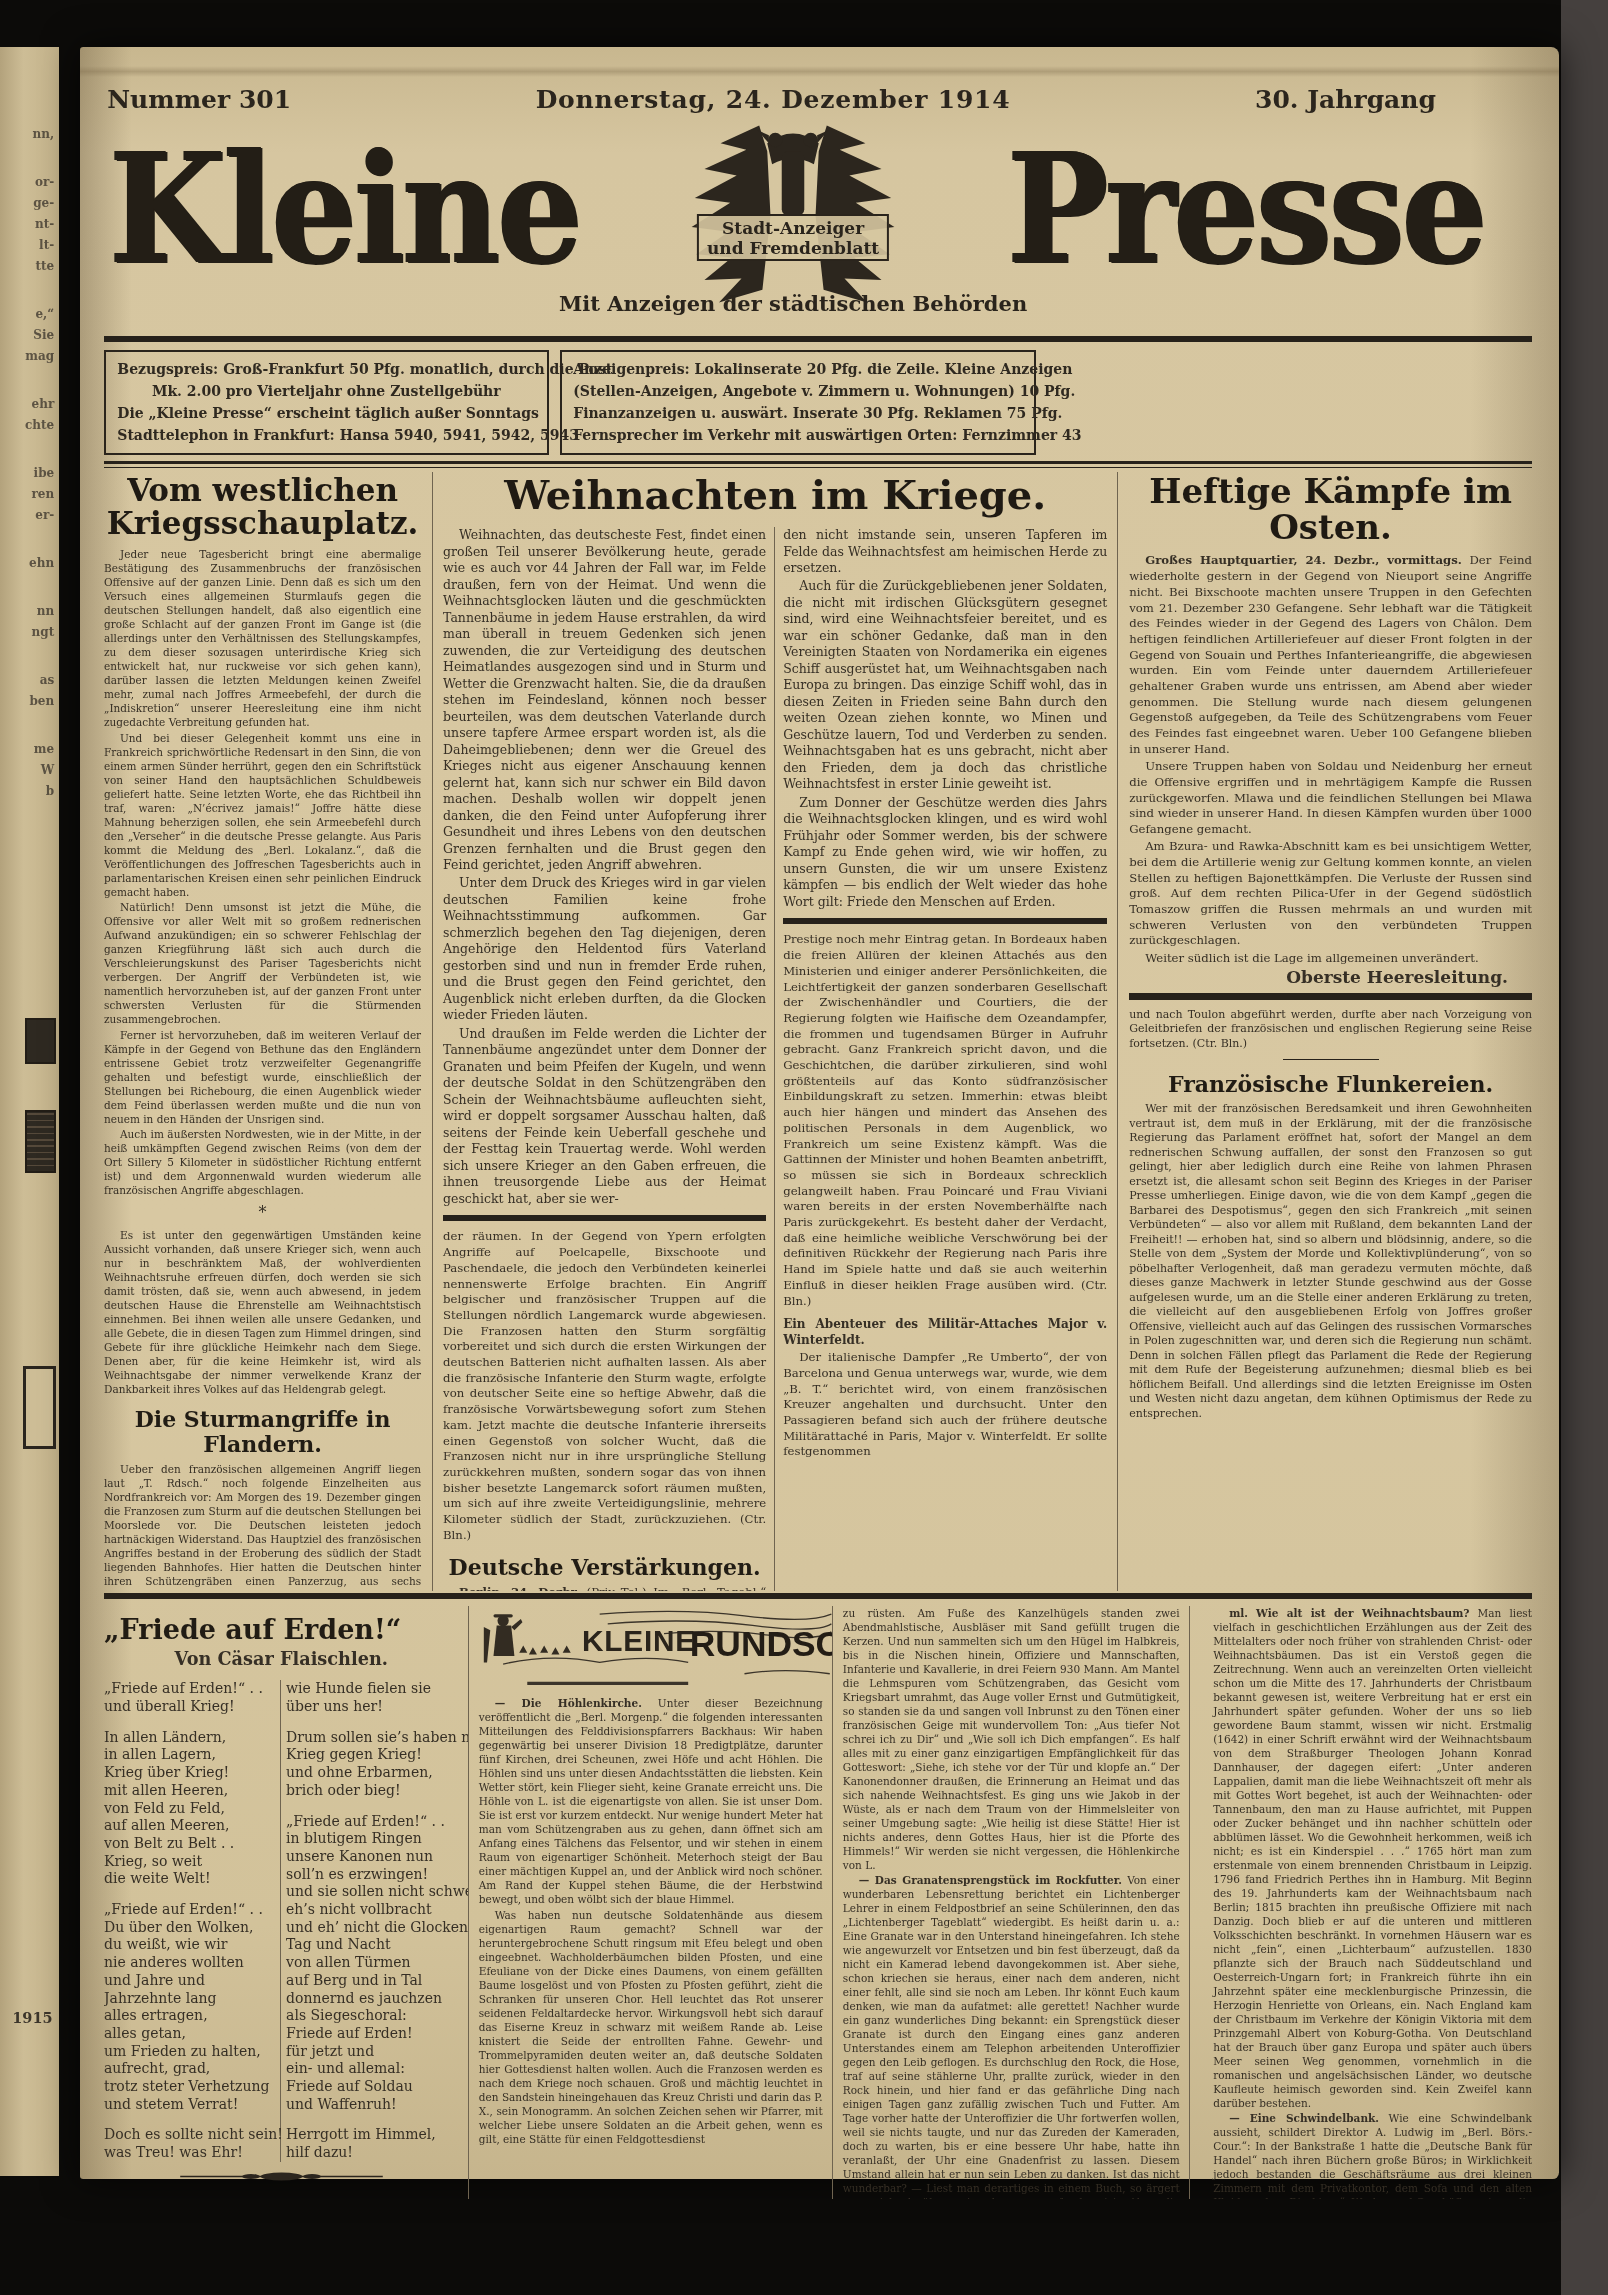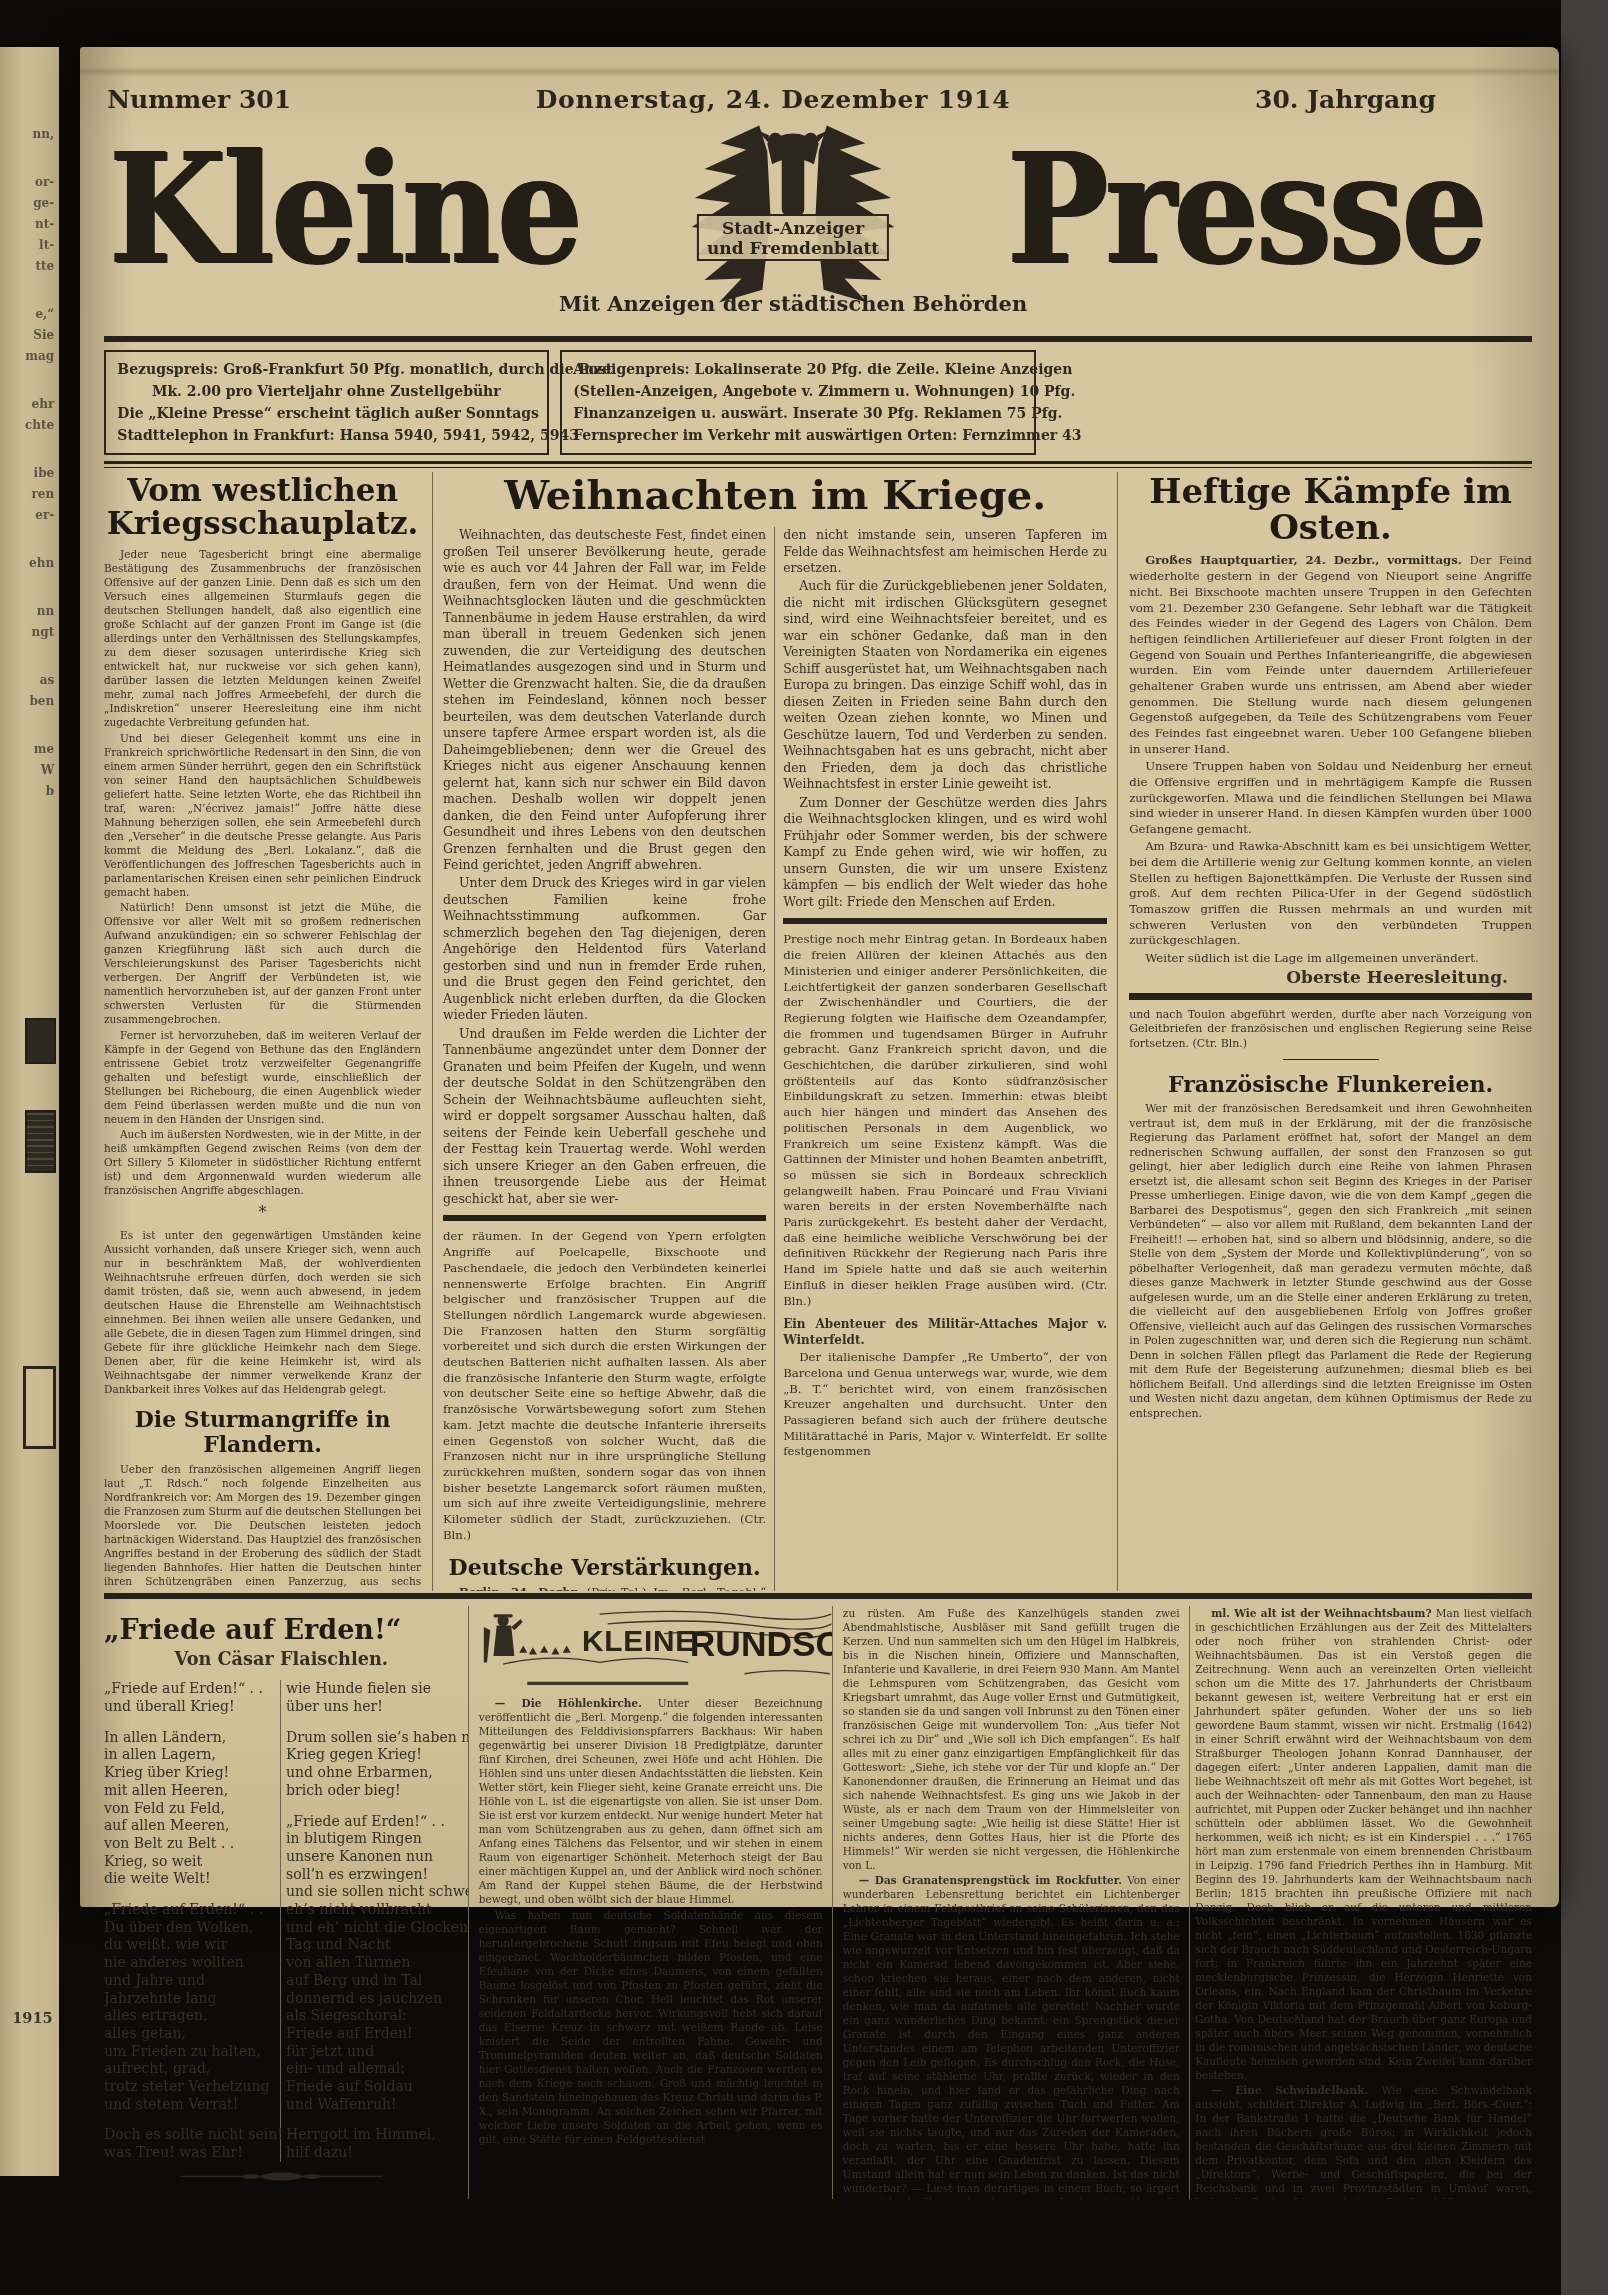--- a/index.html
+++ b/index.html
@@ -14,21 +14,21 @@
   .margin-frags .ln{white-space:nowrap;}
   .margin-frags .ln.gap{height:27px;}
   .margin-blob{position:absolute;right:3.2px;width:27px;background:#2e2921;border:2.4px solid #221d16;}
   .blob1{top:971px;height:42px;}
   .blob2{top:1063px;height:59px;background:repeating-linear-gradient(0deg,#2e2921 0 4.8px,#55493a 4.8px 6.4px);}
   .blob3{top:1319px;height:77px;background:#cdbd96;border:3.2px solid #2a251e;}
   .margin-year{position:absolute;right:6.4px;top:1962px;font-weight:bold;font-size:14.5px;color:#3c352b;}
   .gutter{position:absolute;left:59px;top:47px;width:21px;height:2129px;
           background:linear-gradient(90deg,#6a5b41,#3a3ứ26 0,#55482f 30%,#8d7c5c 70%,#b5a47e);}
   
-  .page{position:absolute;left:80px;top:47px;width:1479px;height:1860px;box-sizing:border-box;
+  .page{position:absolute;left:80px;top:47px;width:1479px;height:2132px;box-sizing:border-box;
         background:
           linear-gradient(90deg,rgba(74,58,34,.30) 0,rgba(0,0,0,0) 3.5%,rgba(0,0,0,0) 94%,rgba(92,76,50,.30) 100%),
           linear-gradient(180deg,#c8b78f 0,#d6c6a0 5%,#d8c8a2 55%,#d2c29a 88%,#c6b58d 100%);
         border-radius:3.2px 8px 6.4px 3.2px;box-shadow:0 0 37px rgba(0,0,0,.65);
         padding:27px 27px 0 24px;color:#362f25;}
   .crease{height:11.3px;margin:-8px -27px 3.2px -24px;
           background:linear-gradient(180deg,rgba(0,0,0,0),rgba(122,104,72,.35),rgba(0,0,0,0));}
   
   .issue-line{display:flex;justify-content:space-between;align-items:baseline;
               font-weight:bold;font-size:25px;color:#2b251d;padding:4.8px 96px 0 3.2px;}
@@ -84,21 +84,21 @@
   .sig{text-align:right;font-weight:bold;font-size:17px;padding-right:24px;margin:3.2px 0 4.8px;}
   .rule-heavy.inset{margin:8px 0;}
   .rule-thin-short{width:96px;border-top:1.6px solid #26211a;margin:8px auto;}
   .bold-line{font-weight:bold;font-size:12px;margin:6.4px 0 1.6px;text-align:justify;}
   
   .bottom-cols{display:flex;height:593px;overflow:hidden;margin-top:6.4px;}
   .colD{box-sizing:border-box;overflow:hidden;}
   .d1{width:25.5%;padding-right:9.6px;}
   .d2{width:25.5%;border-left:1.6px solid #6f6450;padding:0 9.6px;}
   .d3{width:25%;border-left:1.6px solid #6f6450;padding:0 9.6px;}
-  .d4{width:24%;border-left:1.6px solid #6f6450;padding-left:5px;}
+  .d4{width:24%;border-left:1.6px solid #6f6450;padding-left:23px;}
   .poem-title{font-weight:bold;font-size:27px;text-align:left;margin:8px 0 3.2px;color:#211c14;}
   .poem-byline{font-weight:bold;font-size:17.7px;text-align:center;margin:0 0 11.3px;}
   .poem-cols{display:flex;}
   .poem-col{width:50%;box-sizing:border-box;font-size:14px;line-height:17.7px;}
   .poem-col.pl{padding-left:4.8px;}
   .poem-col.pr{border-right:0.8px solid #6f6450;padding-right:4.8px;}
   .poem-col .ln{white-space:nowrap;}
   .poem-col .ln.gap{height:13px;}
   .poem-ornament{text-align:center;margin-top:8px;}
   .banner{position:relative;height:84px;margin-bottom:6.4px;}

